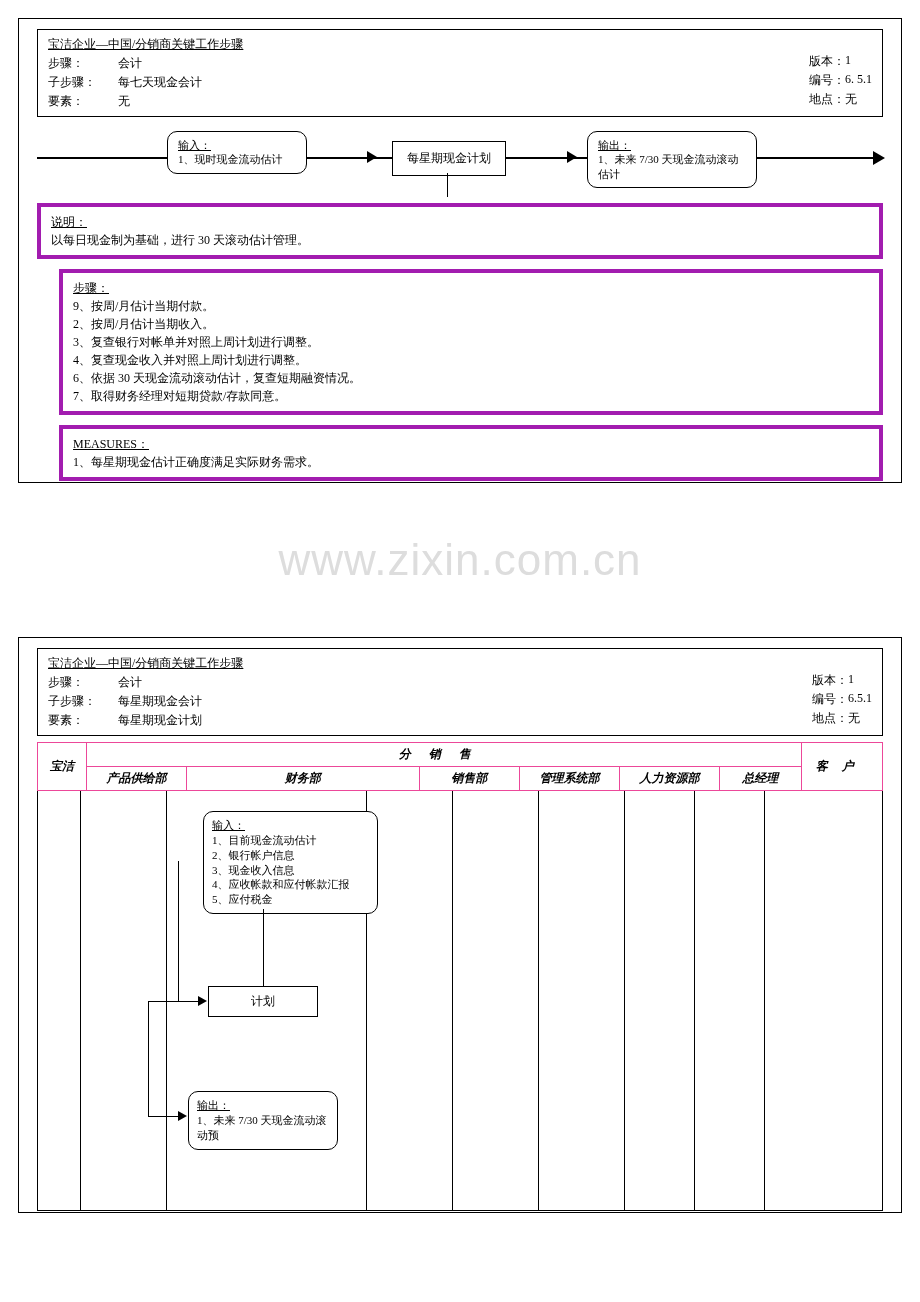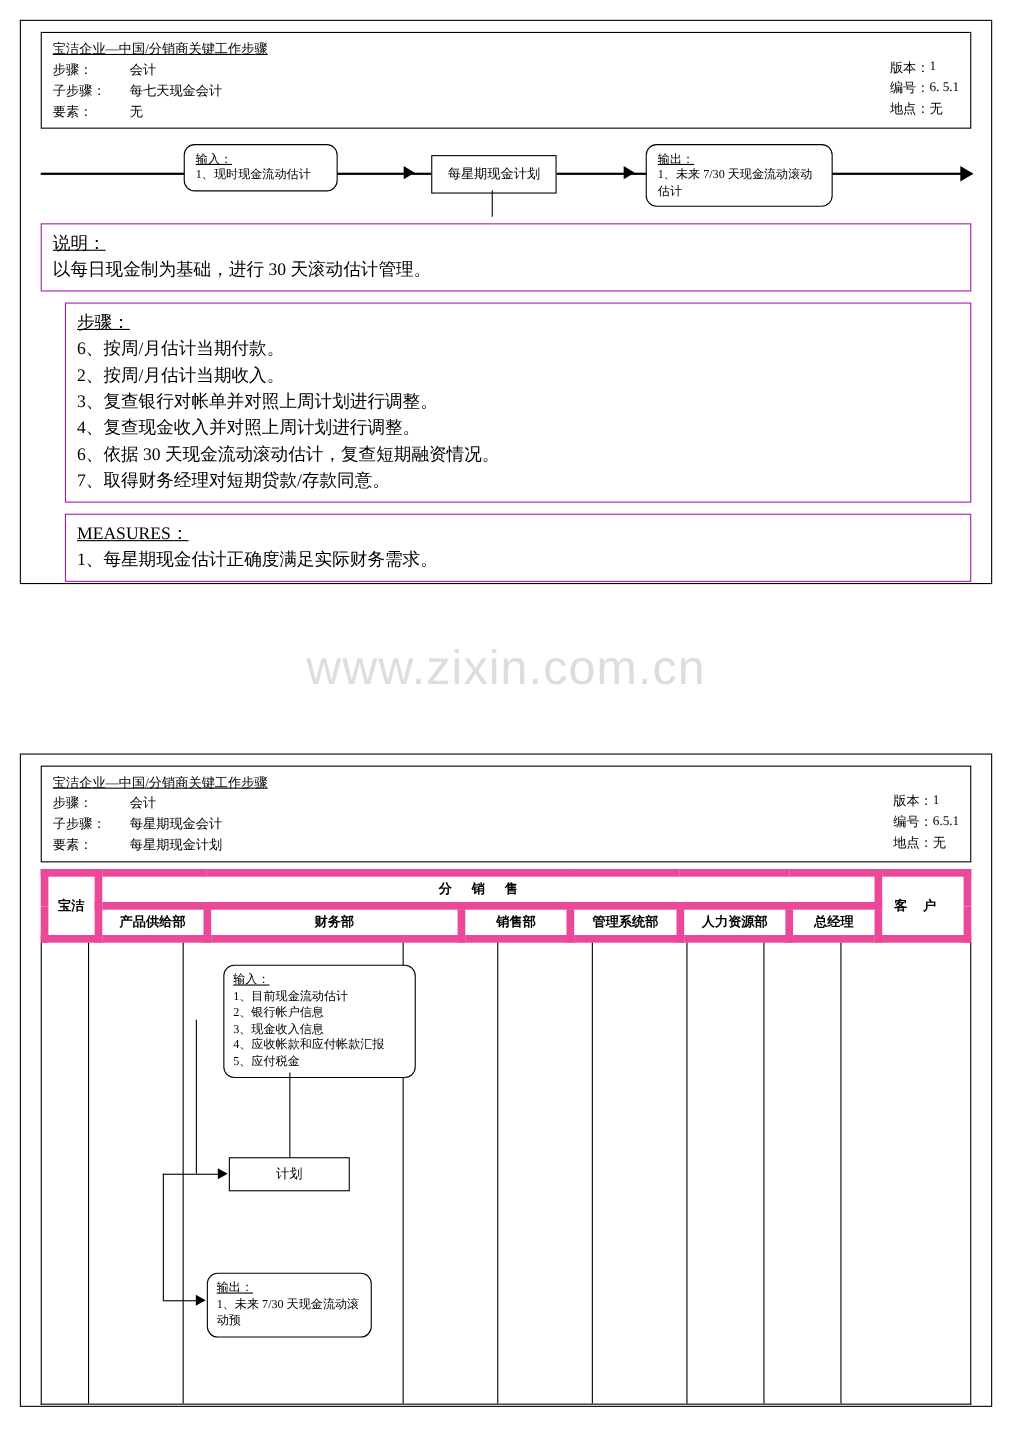--- a/index.html
+++ b/index.html
@@ -74,46 +74,47 @@
     background: #fff;
     padding: 8px 14px;
     font-size: 12px;
   }
   .vline {
     position: absolute;
     width: 1px;
     background: #000;
   }
   .section {
-    border: 1px solid #a21caf;
+    border: 4px solid #a21caf;
     padding: 6px 10px;
     margin-top: 10px;
-    font-size: 16px;
+    font-size: 12px;
     line-height: 1.5;
   }
   .section .title { text-decoration: underline; }
   .watermark {
     text-align: center;
     font-size: 44px;
     color: #ddd;
     letter-spacing: 1px;
     padding: 34px 0;
     font-family: Arial, sans-serif;
   }
   
   table.dept {
     border-collapse: collapse;
     width: 100%;
     font-size: 12px;
   }
   table.dept th, table.dept td {
-    border: 7px solid #ec4899;
+    border: 1px solid #ec4899;
     padding: 3px 4px;
     text-align: center;
     vertical-align: middle;
+    font-style: italic;
   }
   table.dept th.group { letter-spacing: 18px; text-align: center; }
   .flowarea {
     position: relative;
     height: 420px;
     border-left: 1px solid #000;
     border-right: 1px solid #000;
     border-bottom: 1px solid #000;
   }
   .flowarea .col {
@@ -215,21 +216,21 @@
     <div class="vline" style="left:410px; top:50px; height:24px;"></div>
   </div>
 
   <div class="section">
     <span class="title">说明：</span><br>
     <span>以每日现金制为基础，进行 30 天滚动估计管理。</span>
   </div>
 
   <div class="section" style="margin-left:22px;">
     <span class="title">步骤：</span>
-    <div>6、按周/月估计当期付款。</div>
+    <div>9、按周/月估计当期付款。</div>
     <div>2、按周/月估计当期收入。</div>
     <div>3、复查银行对帐单并对照上周计划进行调整。</div>
     <div>4、复查现金收入并对照上周计划进行调整。</div>
     <div>6、依据 30 天现金流动滚动估计，复查短期融资情况。</div>
     <div>7、取得财务经理对短期贷款/存款同意。</div>
   </div>
 
   <div class="section" style="margin-left:22px;">
     <span class="title">MEASURES：</span><br>
     <span>1、每星期现金估计正确度满足实际财务需求。</span>

